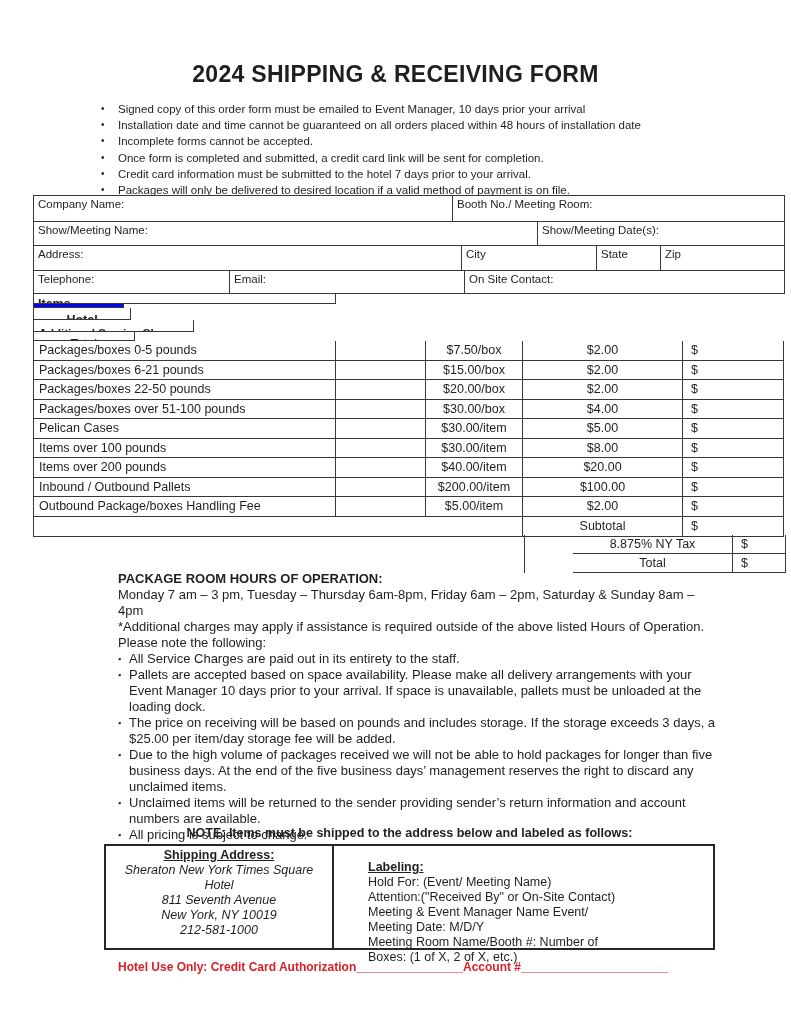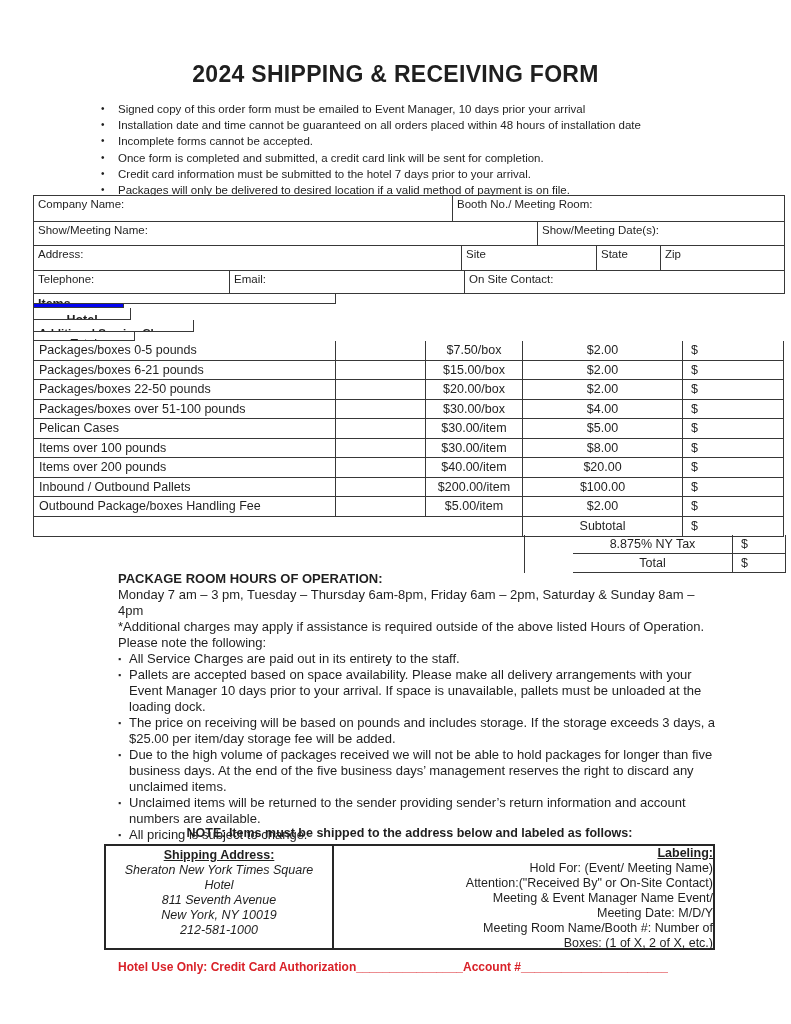--- a/index.html
+++ b/index.html
@@ -79,21 +79,21 @@
   
   .note {
     position:absolute; left:104px; top:826px; width:611px;
     text-align:center; font-weight:bold; font-size:12.5px;
   }
   .ship-box {
     position:absolute; left:104px; top:844px; width:611px; height:106px;
     border:2px solid #262626; box-sizing:border-box; display:flex; font-size:12.5px;gap:34px;
   }
   .sb-left { width:228px; box-sizing:border-box; border-right:2px solid #262626; text-align:center; padding-top:2px; }
-  .sb-right { flex:1; text-align:right; padding-top:0; }
+  .sb-right { flex:1; text-align:left; padding-top:14px; }
   .sb-title { font-weight:bold; text-decoration:underline; line-height:15px; }
   .sb-line { line-height:14.9px; }
   .sb-left .sb-line { font-style:italic; }
   
   .hotel-use {
     position:absolute; left:118px; top:960px; font-size:12px; font-weight:bold;
     color:#d92128; white-space:nowrap;
   }
 </style>
 </head>
@@ -134,21 +134,21 @@
     <div class="ib-row" style="height:25px;">
       <div class="ib-cell" style="width:419px;"><span>Company Name:</span></div>
       <div class="ib-cell"><span>Booth No./ Meeting Room:</span></div>
     </div>
     <div class="ib-row" style="height:23px;">
       <div class="ib-cell" style="width:504px;"><span>Show/Meeting Name:</span></div>
       <div class="ib-cell"><span>Show/Meeting Date(s):</span></div>
     </div>
     <div class="ib-row" style="height:24px;">
       <div class="ib-cell" style="width:428px;"><span>Address:</span></div>
-      <div class="ib-cell" style="width:135px;"><span>Site</span></div>
+      <div class="ib-cell" style="width:135px;"><span>City</span></div>
       <div class="ib-cell" style="width:64px;"><span>State</span></div>
       <div class="ib-cell"><span>Zip</span></div>
     </div>
     <div class="ib-row" style="height:22px;">
       <div class="ib-cell" style="width:196px;"><span>Telephone:</span></div>
       <div class="ib-cell" style="width:235px;"><span>Email:</span></div>
       <div class="ib-cell"><span>On Site Contact:</span></div>
     </div>
   </div>
 

